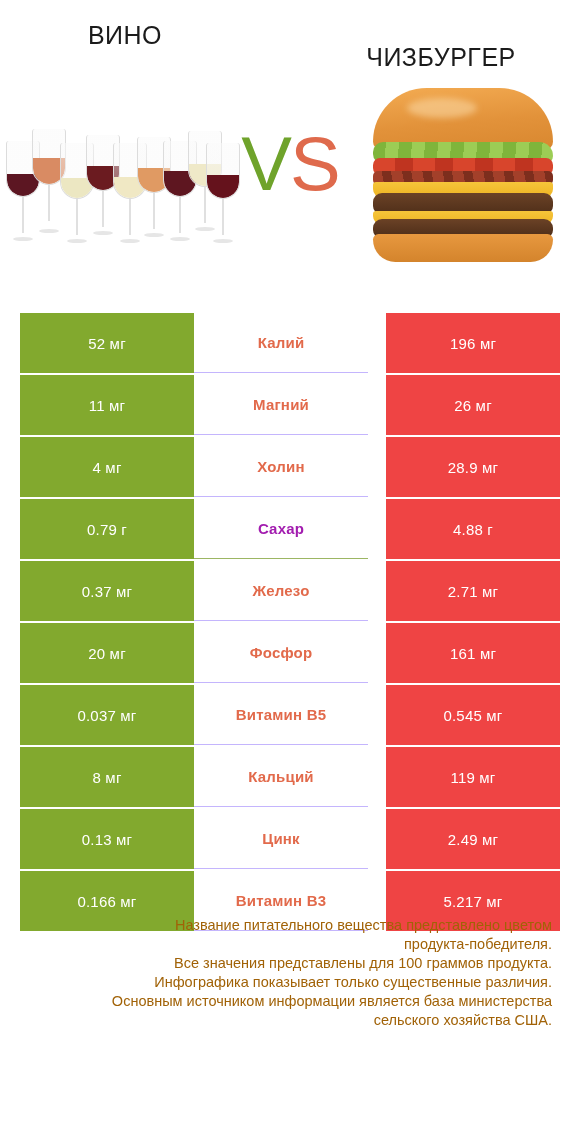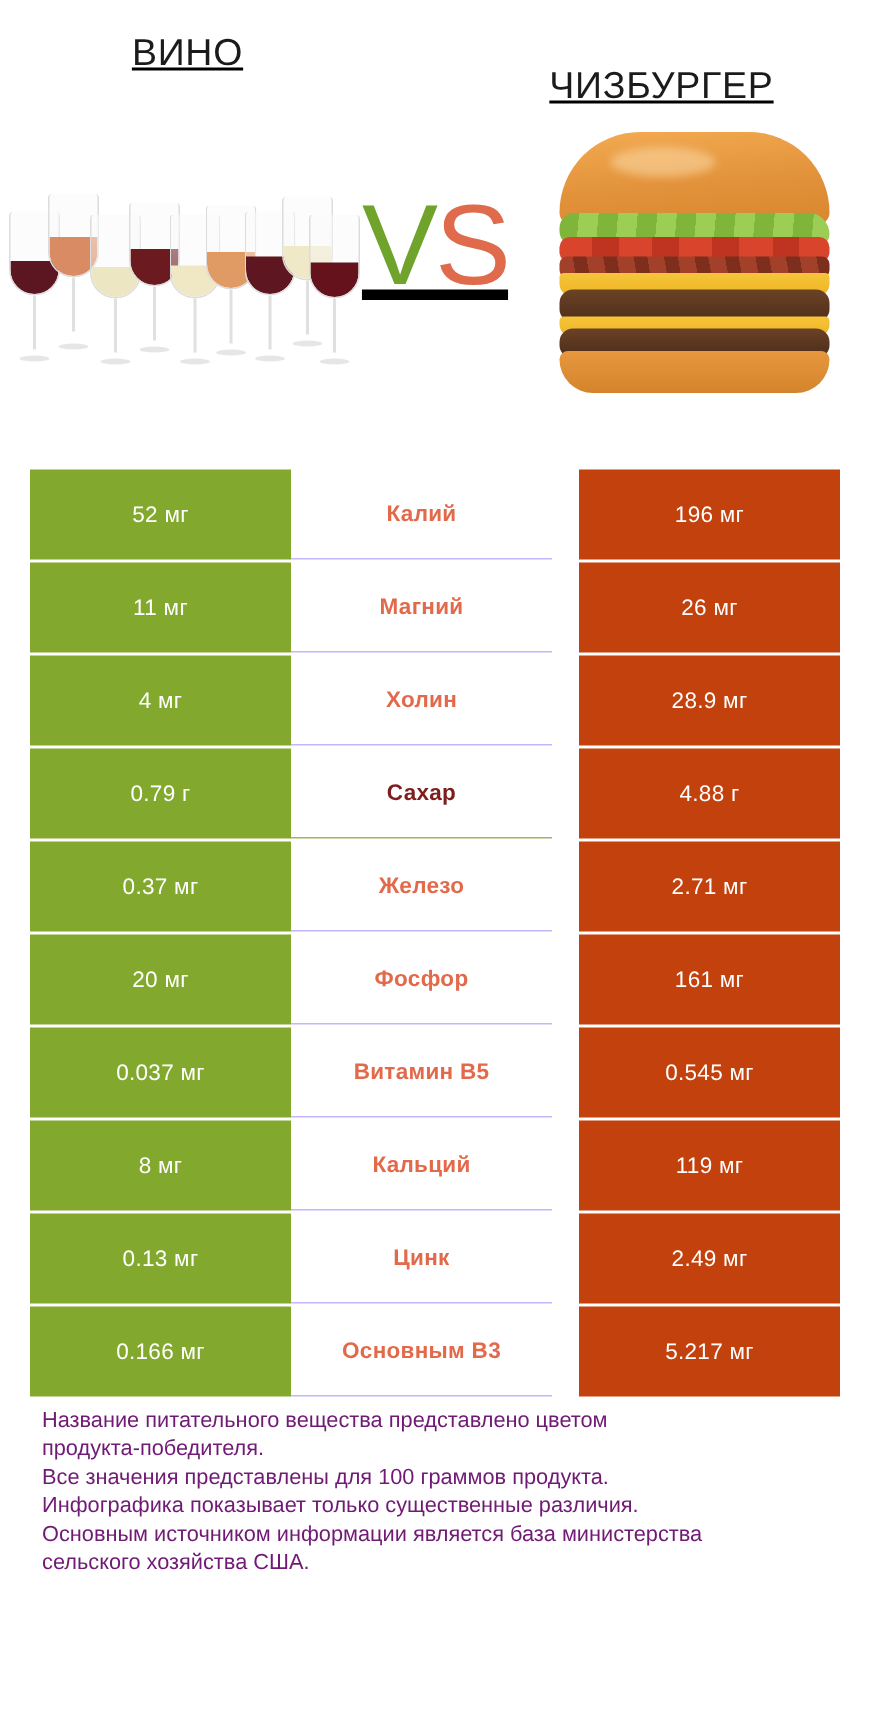--- a/index.html
+++ b/index.html
@@ -8,21 +8,20 @@
     height: 1144px;
     background: #ffffff;
     font-family: "Liberation Sans", sans-serif;
     overflow: hidden;
   }
   .page {
     position: relative;
     width: 496px;
     height: 1144px;
     background: #fff;
-    text-decoration: underline;
   }
 
   
   .titles {
     display: flex;
     width: 580px;
     height: 70px;
     align-items: center;
   }
   .title {
@@ -201,42 +200,42 @@
     justify-content: center;
     font-size: 15px;
     letter-spacing: .2px;
   }
   .cell.left-val, .cell.right-val {
     width: 180px;
     color: #ffffff;
     font-weight: 400;
   }
   .cell.left-val  { background: #82a92e; }
-  .cell.right-val { background: #c2410c; margin-left: 18px; }
+  .cell.right-val { background: #ef4444; margin-left: 18px; }
   .cell.name {
     width: 180px;
     background: #ffffff;
     font-weight: 700;
     font-size: 15px;
     border-bottom: 1px solid #c4b5fd;
   }
   .row.winner-left .cell.name { border-bottom-color: #9cb663; }
   .cell.name.orange { color: #e26a4b; }
-  .cell.name.green  { color: #7f1d1d; }
+  .cell.name.green  { color: #a21caf; }
 
   
   .footer {
     position: absolute;
     left: 0;
-    top: 938px;
+    top: 916px;
     width: 580px;
-    text-align: left;
+    text-align: right;
     font-size: 14.5px;
     line-height: 19px;
-    color: #701a75;
+    color: #a16207;
     padding: 0 28px;
   }
   .footer div { white-space: normal; }
 </style>
 </head>
 <body>
 
 <div class="page">
 
   <div class="titles">
@@ -377,21 +376,21 @@
         <div class="cell name orange">Кальций</div>
         <div class="cell right-val">119 мг</div>
       </div>
       <div class="row winner-right">
         <div class="cell left-val">0.13 мг</div>
         <div class="cell name orange">Цинк</div>
         <div class="cell right-val">2.49 мг</div>
       </div>
       <div class="row winner-right">
         <div class="cell left-val">0.166 мг</div>
-        <div class="cell name orange">Основным B3</div>
+        <div class="cell name orange">Витамин B3</div>
         <div class="cell right-val">5.217 мг</div>
       </div>
     </div>
 
   <div class="footer">
     <div>Название питательного вещества представлено цветом</div>
     <div>продукта-победителя.</div>
     <div>Все значения представлены для 100 граммов продукта.</div>
     <div>Инфографика показывает только существенные различия.</div>
     <div>Основным источником информации является база министерства</div>

